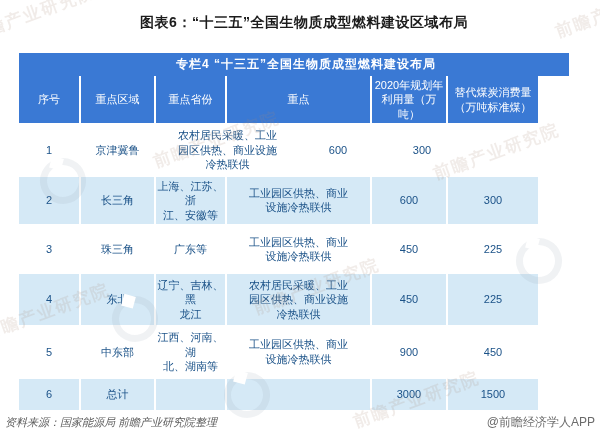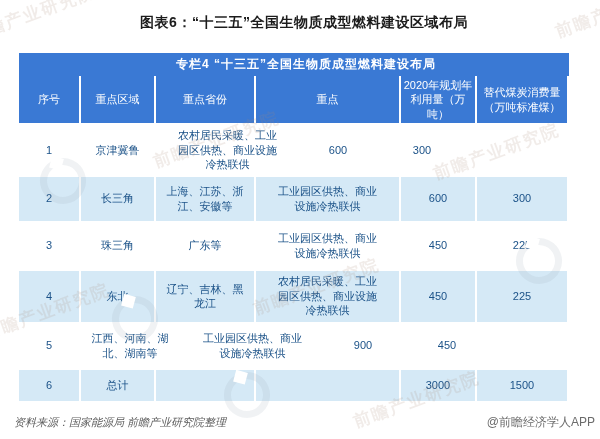--- a/index.html
+++ b/index.html
@@ -21,35 +21,35 @@
     color:#ffffff; font-size:12px; font-weight:bold; text-align:center;
     letter-spacing:1px;
     padding-left:24px;
   }
   .trow { display:flex; column-gap:2px; }
   .trow .cell {
     display:flex; align-items:center; justify-content:center;
     text-align:center; white-space:pre-line;
     font-size:11px; line-height:1.32; padding:2px 1px; box-sizing:border-box;
   }
-  .c1{width:60px;} .c2{width:73px;} .c3{width:98px;}
+  .c1{width:60px;} .c2{width:73px;} .c3{width:69px;}
   .c4{width:143px;} .c5{width:74px;} .c6{width:90px;}
   .head-row { height:47px; }
   .head-row .cell { background:#3a79d4; color:#ffffff; }
   .body-rows .trow { margin-top:3px; }
   .body-rows .trow .cell { color:#1b5288; background:#ffffff; }
   .body-rows .trow:nth-child(even) .cell { background:#d5e9f6; }
   .body-rows .trow:nth-child(1){ min-height:45px; }
   .body-rows .trow:nth-child(2){ min-height:44px; }
   .body-rows .trow:nth-child(3){ min-height:44px; }
   .body-rows .trow:nth-child(4){ min-height:51px; }
   .body-rows .trow:nth-child(5){ min-height:42px; }
   .body-rows .trow:nth-child(6){ min-height:31px; }
   .footer {
-    position:absolute; left:9px; right:0; bottom:8px;
+    position:absolute; left:0; right:0; bottom:8px;
     display:flex; justify-content:space-between; align-items:baseline;
     padding:0 5px; z-index:2;
   }
   .source { font-size:11px; font-style:italic; color:#5c5c5c; }
   .credit { font-size:12px; color:#6b6b6b; }
   
   .wm-layer { position:absolute; inset:0; pointer-events:none; z-index:3; overflow:hidden; }
   .wm-text {
     position:absolute; font-size:17px; font-weight:bold;
     color:rgba(170,135,120,0.16); transform:rotate(-20deg);
@@ -119,20 +119,21 @@
       <div class="cell c3">辽宁、吉林、黑
 龙江</div>
       <div class="cell c4">农村居民采暖、工业
 园区供热、商业设施
 冷热联供</div>
       <div class="cell c5">450</div>
       <div class="cell c6">225</div>
     </div>
     <div class="trow">
       <div class="cell c1">5</div>
+      <div class="cell c2">中东部</div>
       <div class="cell c3">江西、河南、湖
 北、湖南等</div>
       <div class="cell c4">工业园区供热、商业
 设施冷热联供</div>
       <div class="cell c5">900</div>
       <div class="cell c6">450</div>
     </div>
     <div class="trow">
       <div class="cell c1">6</div>
       <div class="cell c2">总计</div>

